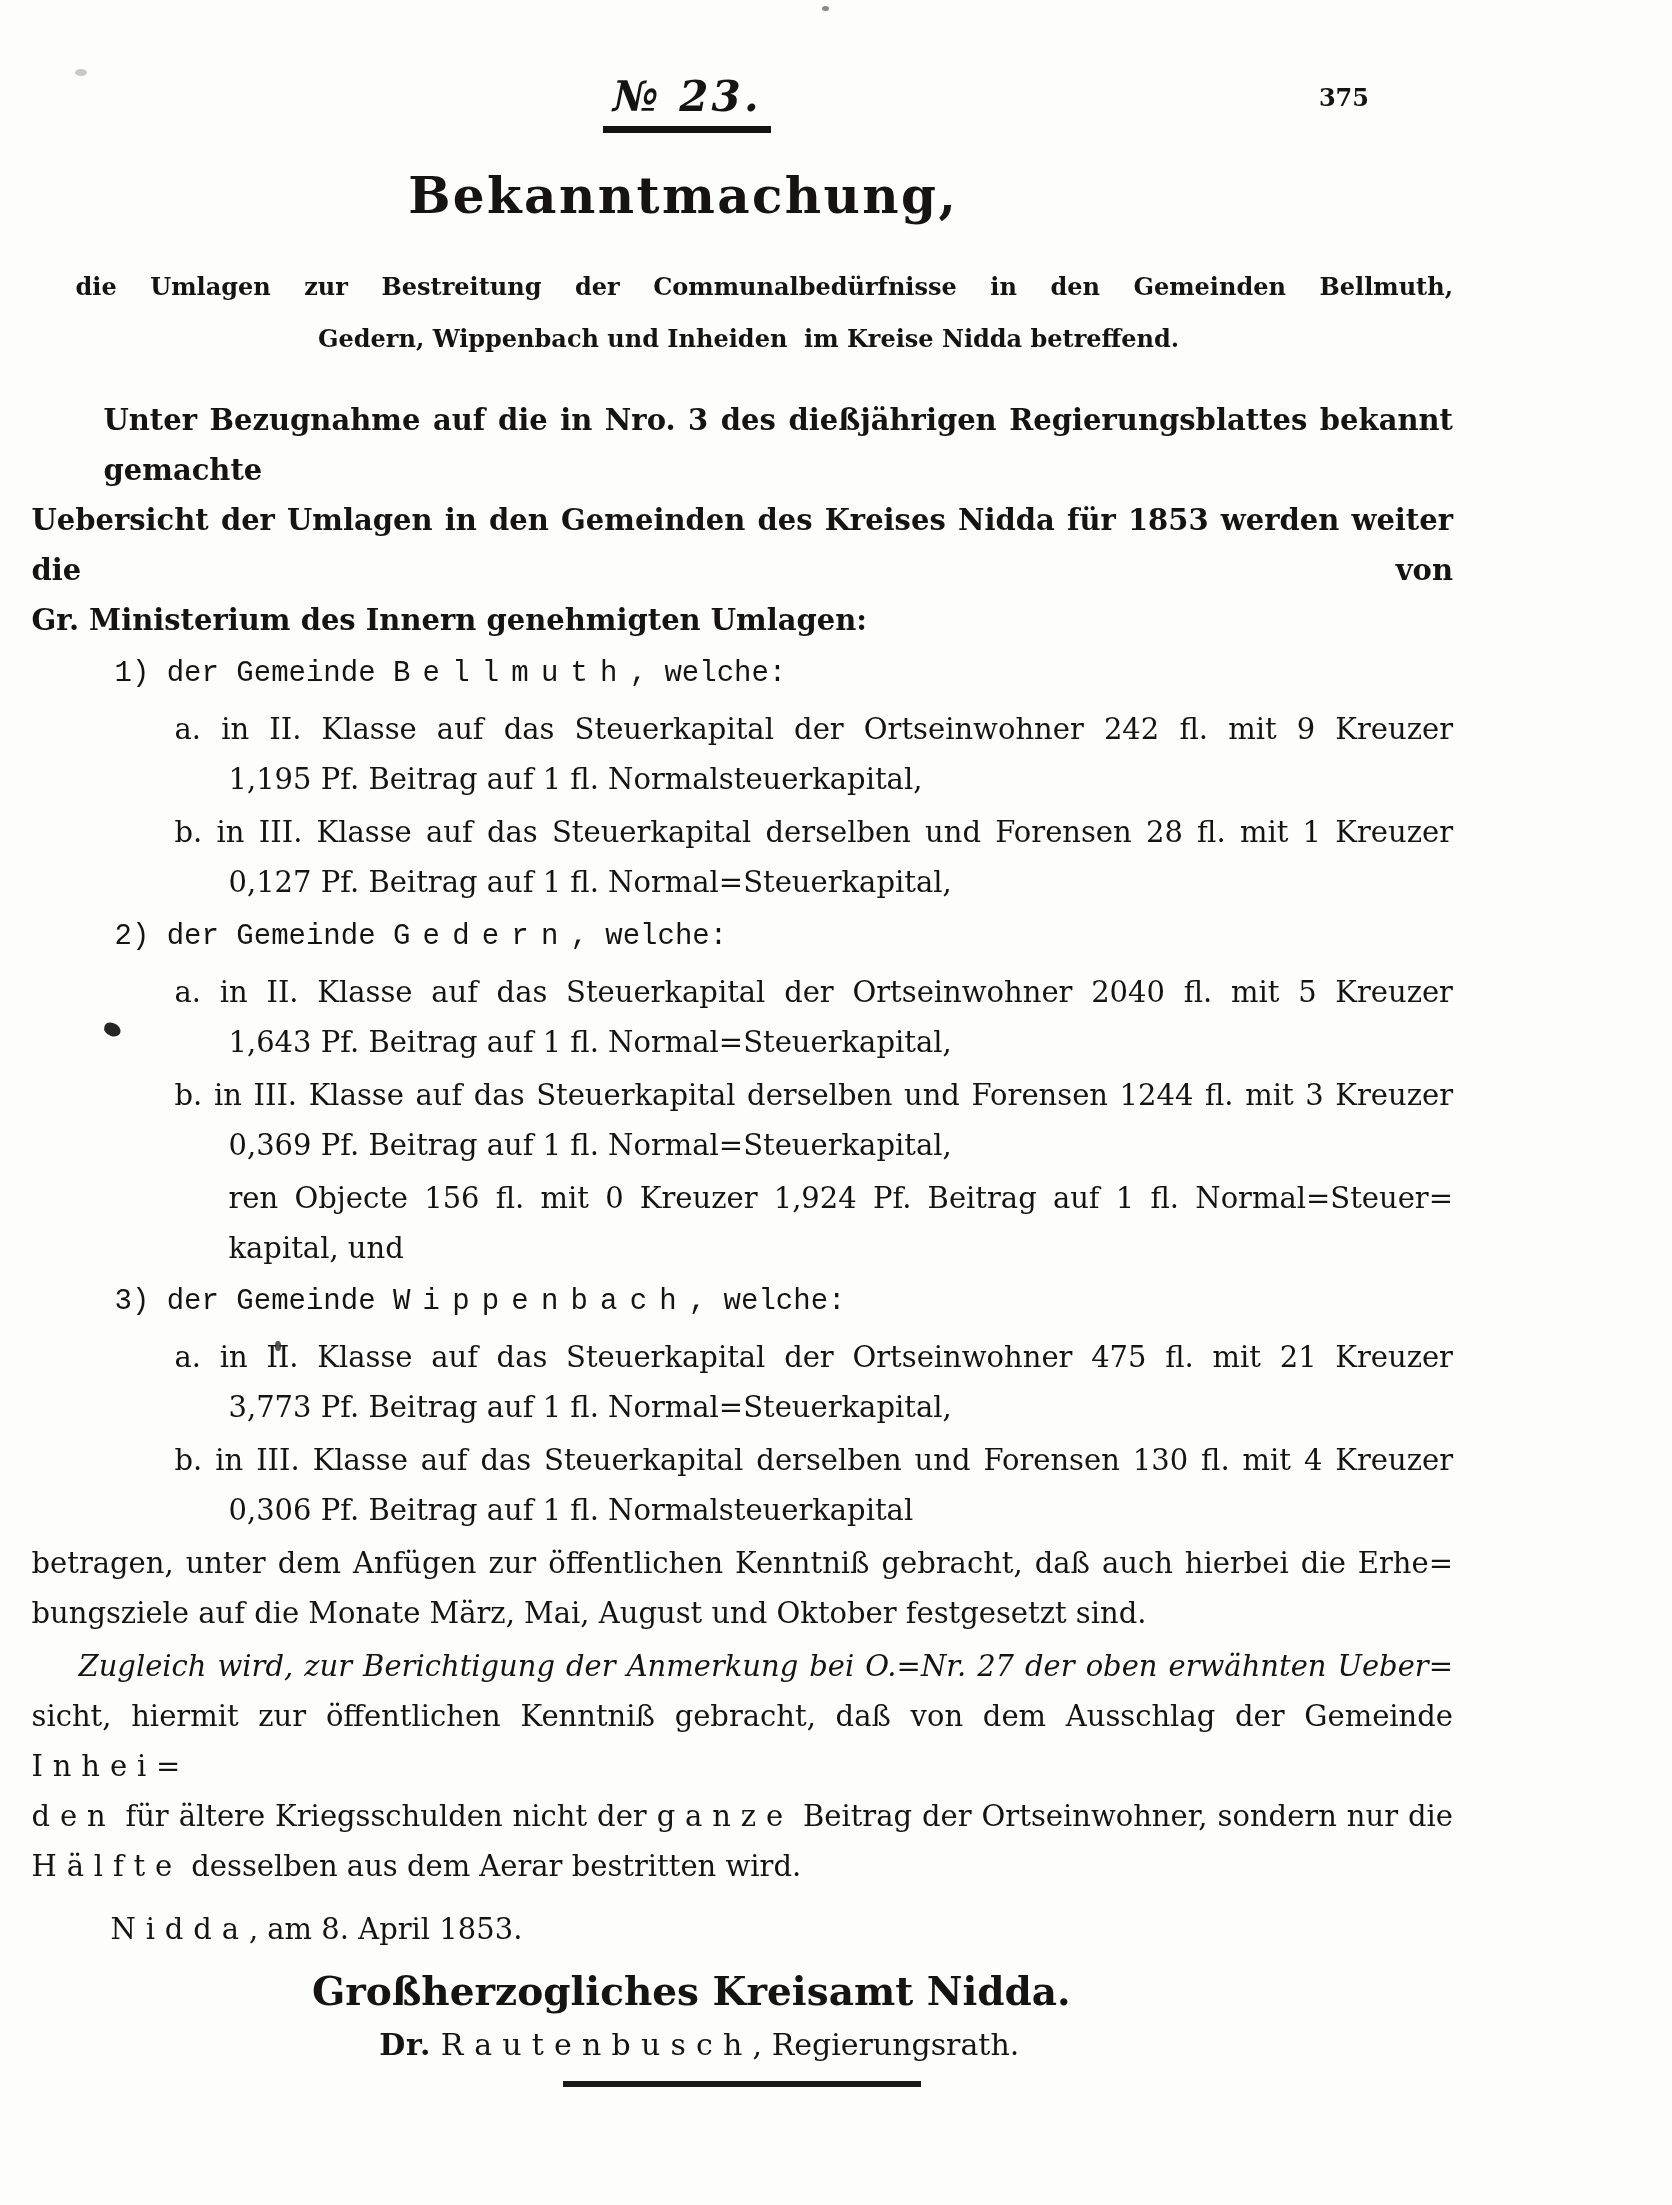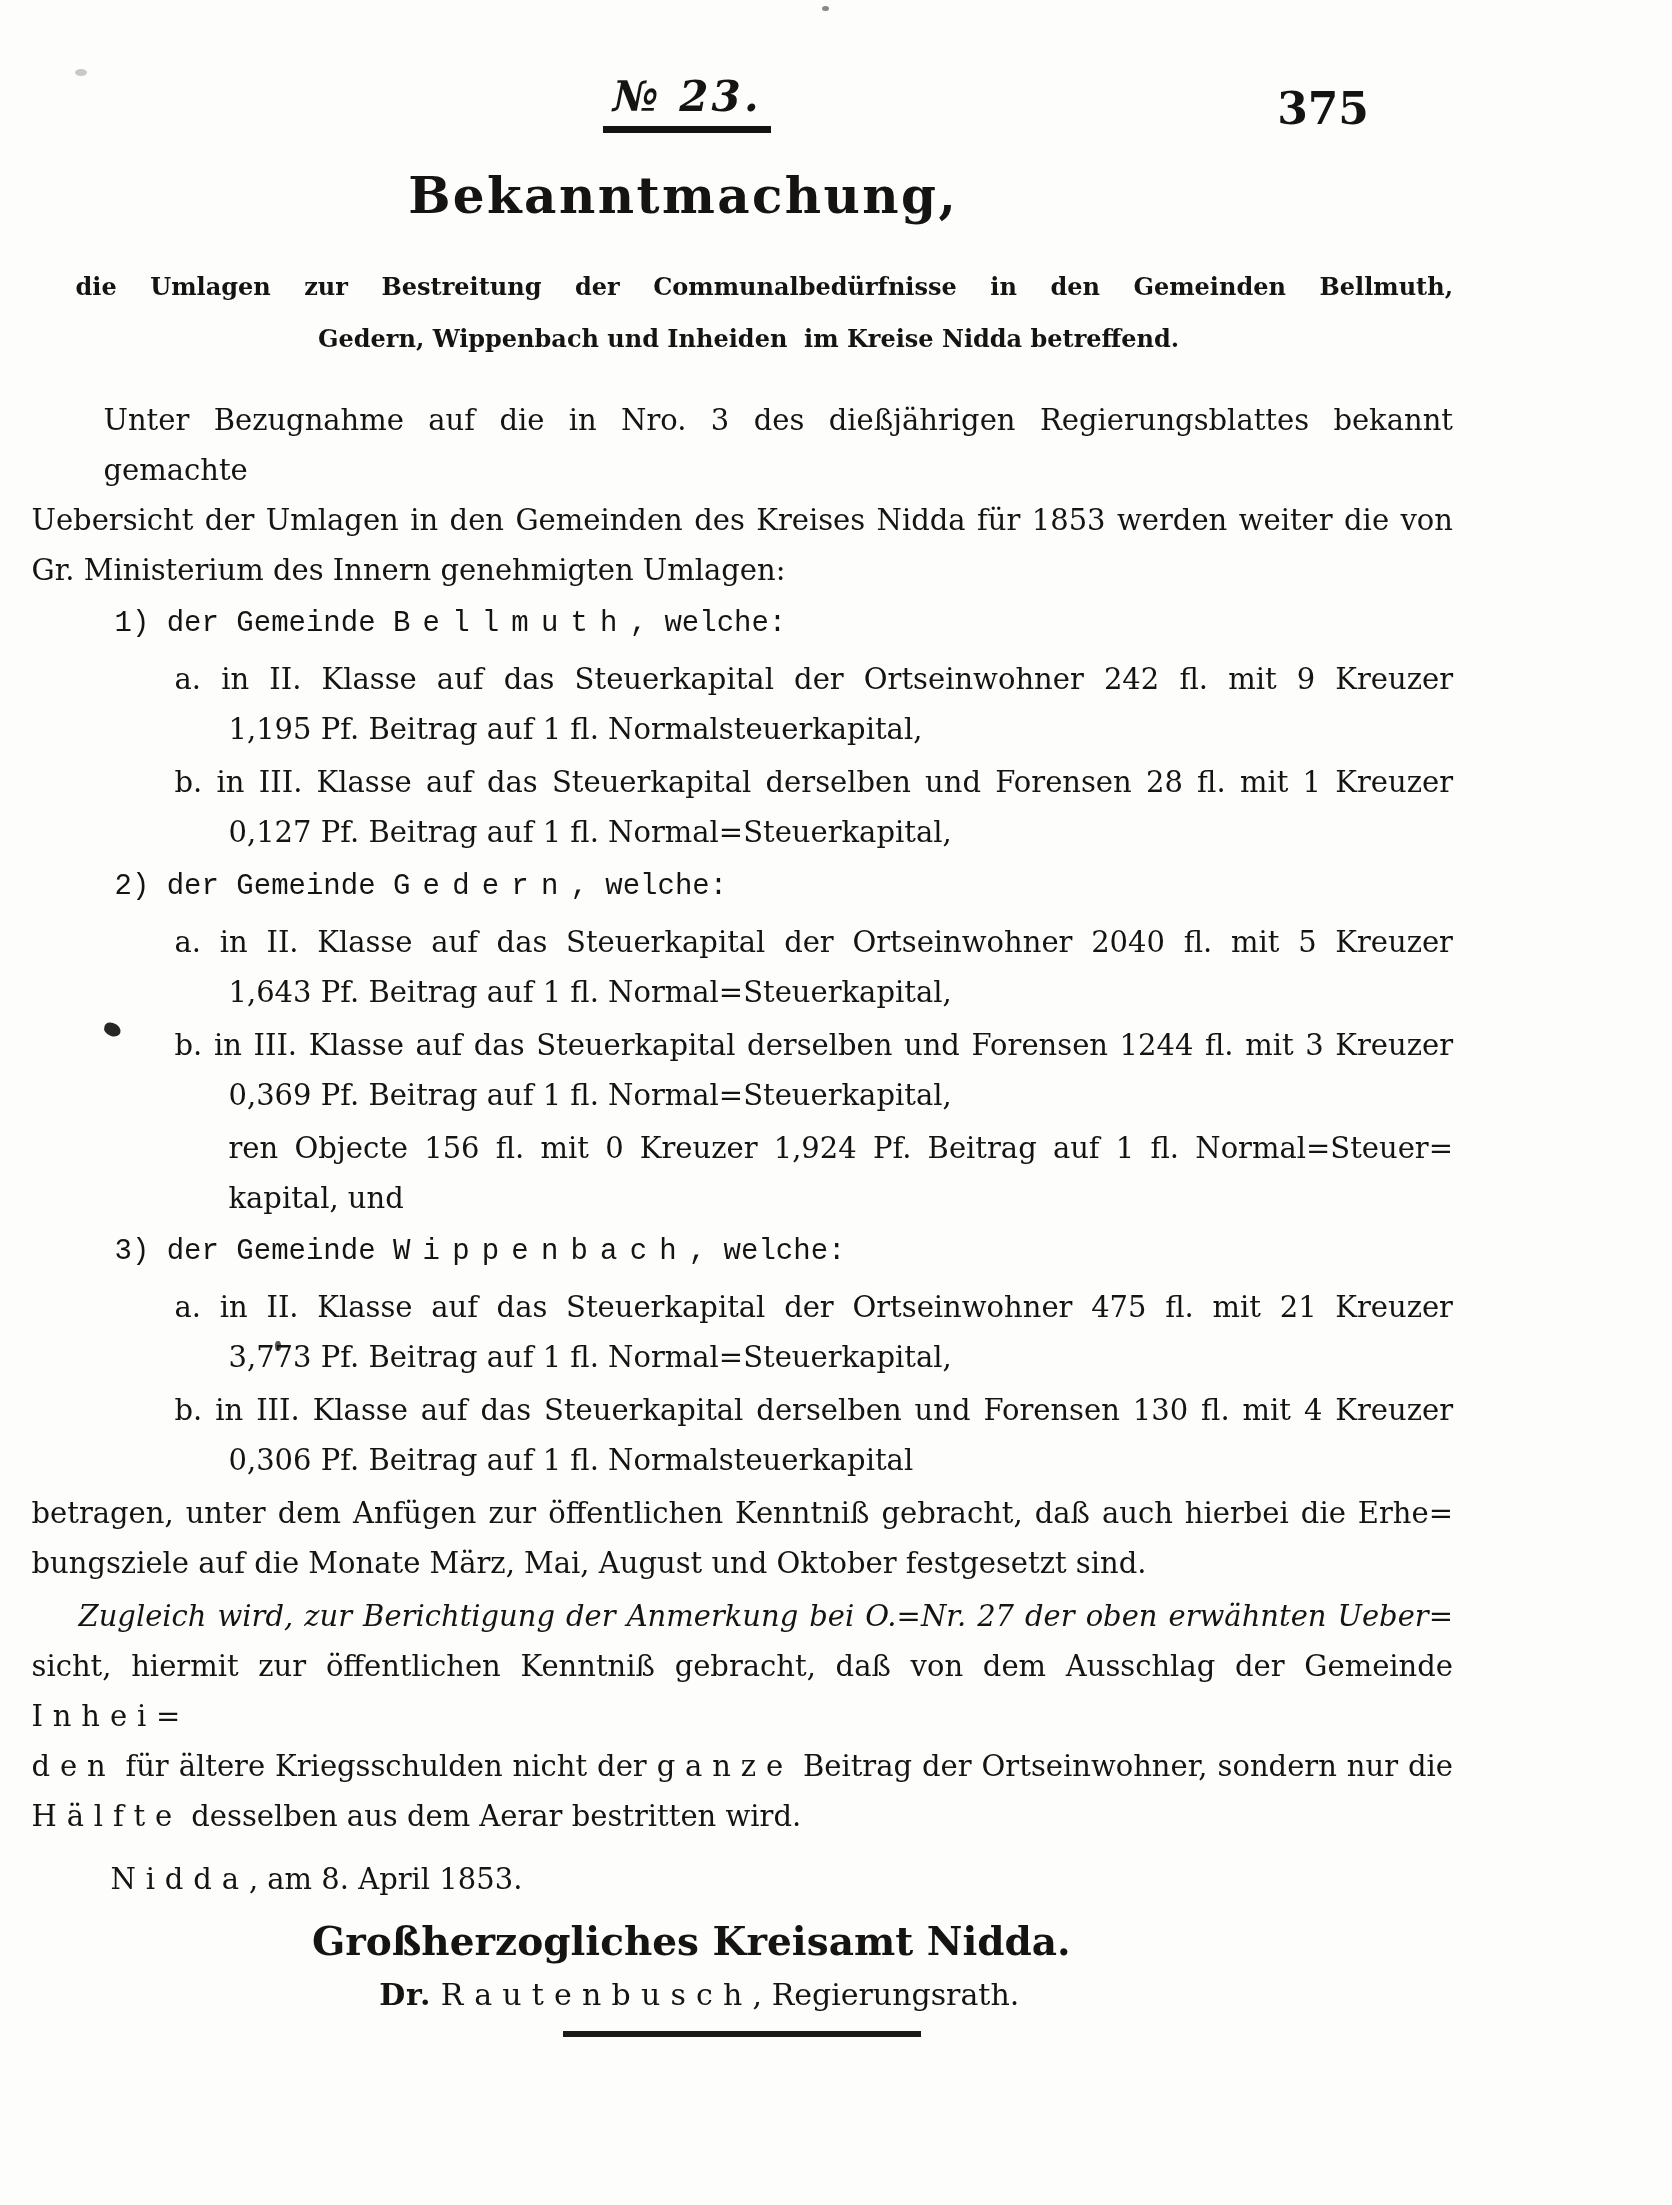--- a/index.html
+++ b/index.html
@@ -38,21 +38,21 @@
     font-weight: 700;
     font-style: italic;
     letter-spacing: 3.1px;
     padding: 0 9.4px 4.7px 9.4px;
     border-bottom: 7px solid #141414;
   }
   .pagenum {
     position: absolute;
     top: 11px;
     right: 84px;
-    font-size: 44px;
+    font-size: 24px;
     font-weight: 700;
     font-style: normal;
   }
   
   .title {
     margin: 33px 0 0 0;
     font-size: 50px;
     font-weight: 700;
     text-align: center;
     position: relative;
@@ -69,21 +69,21 @@
   .line {
     font-size: 29px;
     line-height: 50px;
     min-height: 50px;
   }
   .subtitle .line { font-size: 24px; margin-left: 44px; }
   .j { text-align: justify; text-align-last: justify; }
   .c { text-align: center; white-space: pre; position: relative; left: -15.7px; }
   .ind92 { padding-left: 72px; }
   .ind60 { padding-left: 47px; font-style: italic; }
-  .intro { margin-top: 30px; }
+  .intro { margin-top: 30px; font-weight: bold; }
   .item-head { margin: 4.7px 0 4.7px 83px; font-family: Liberation Mono, monospace; }
   .subitem { margin: 0 0 3.1px 143px; }
   .subitem .cont { padding-left: 54px; }
   .closing { margin-top: 3.1px; }
   .ls  { letter-spacing: 0.42em; }
   .ls2 { letter-spacing: 0.34em; }
   
   .dateline { margin: 12.6px 0 0 79px; }
   .sig-office {
     margin-top: 11px;

